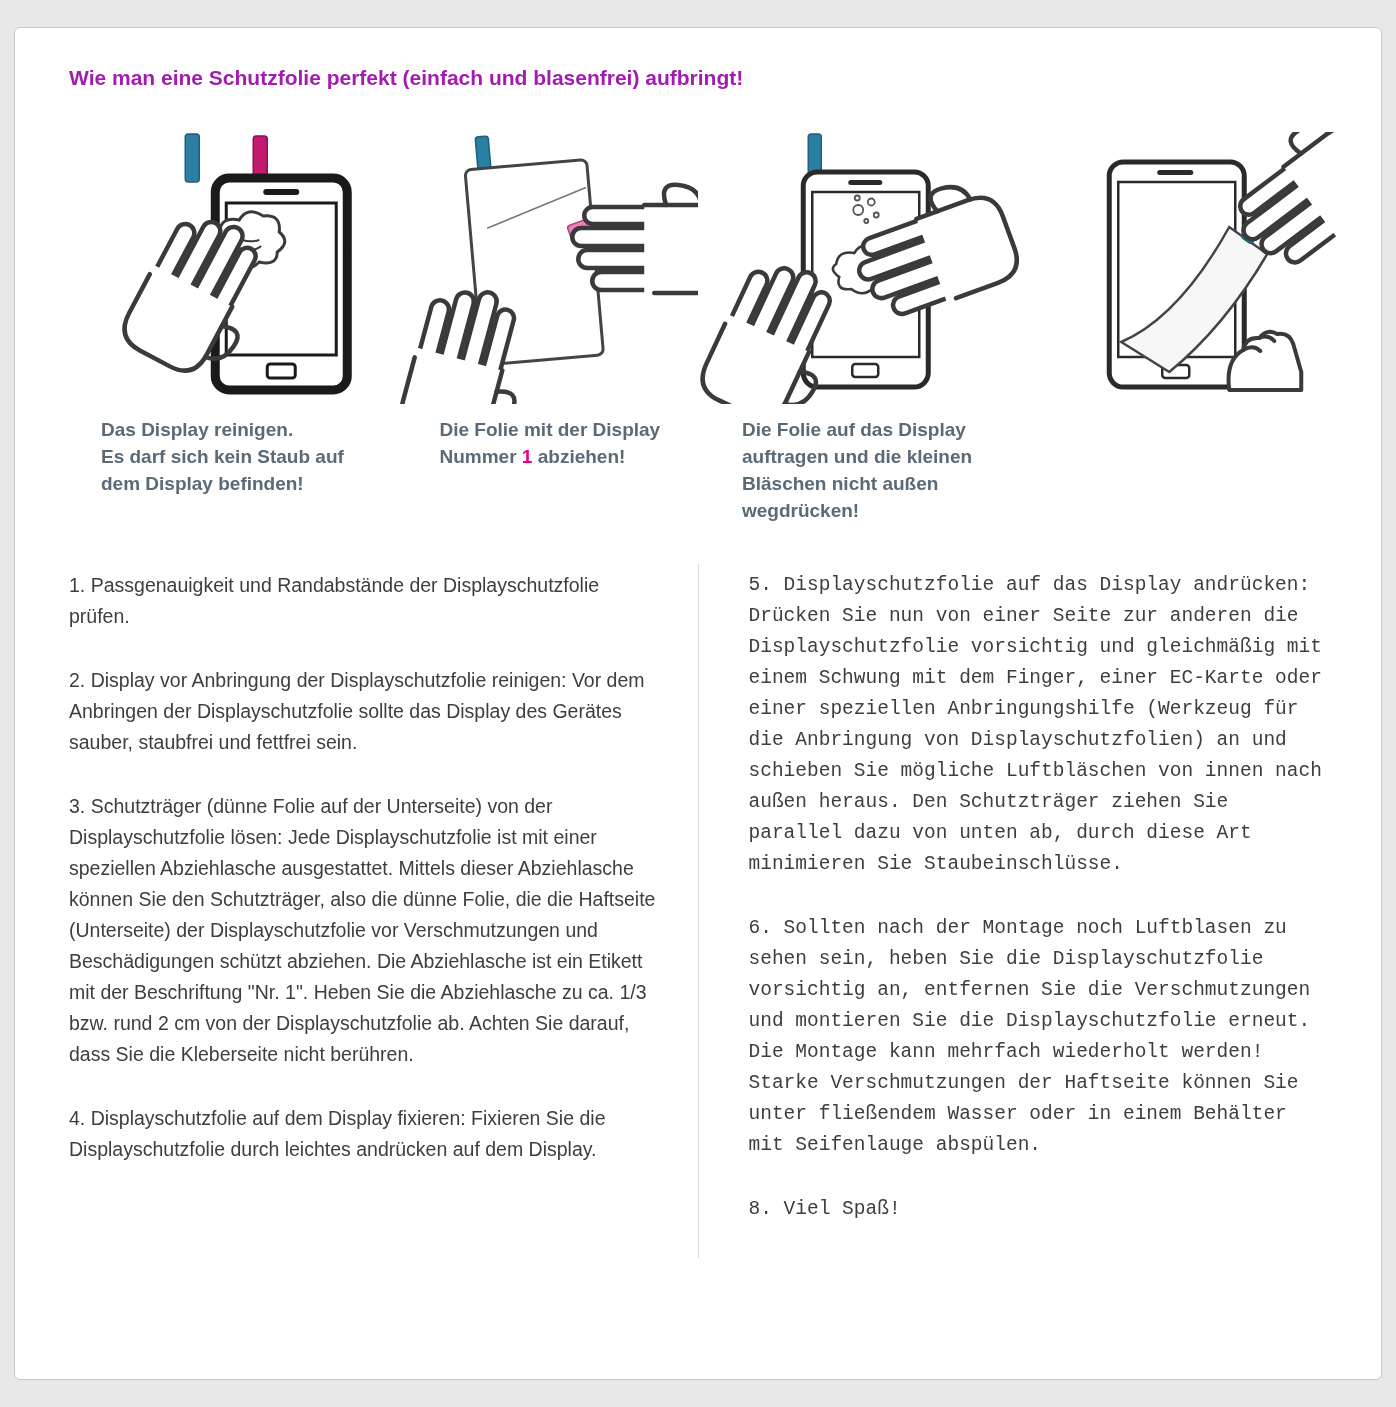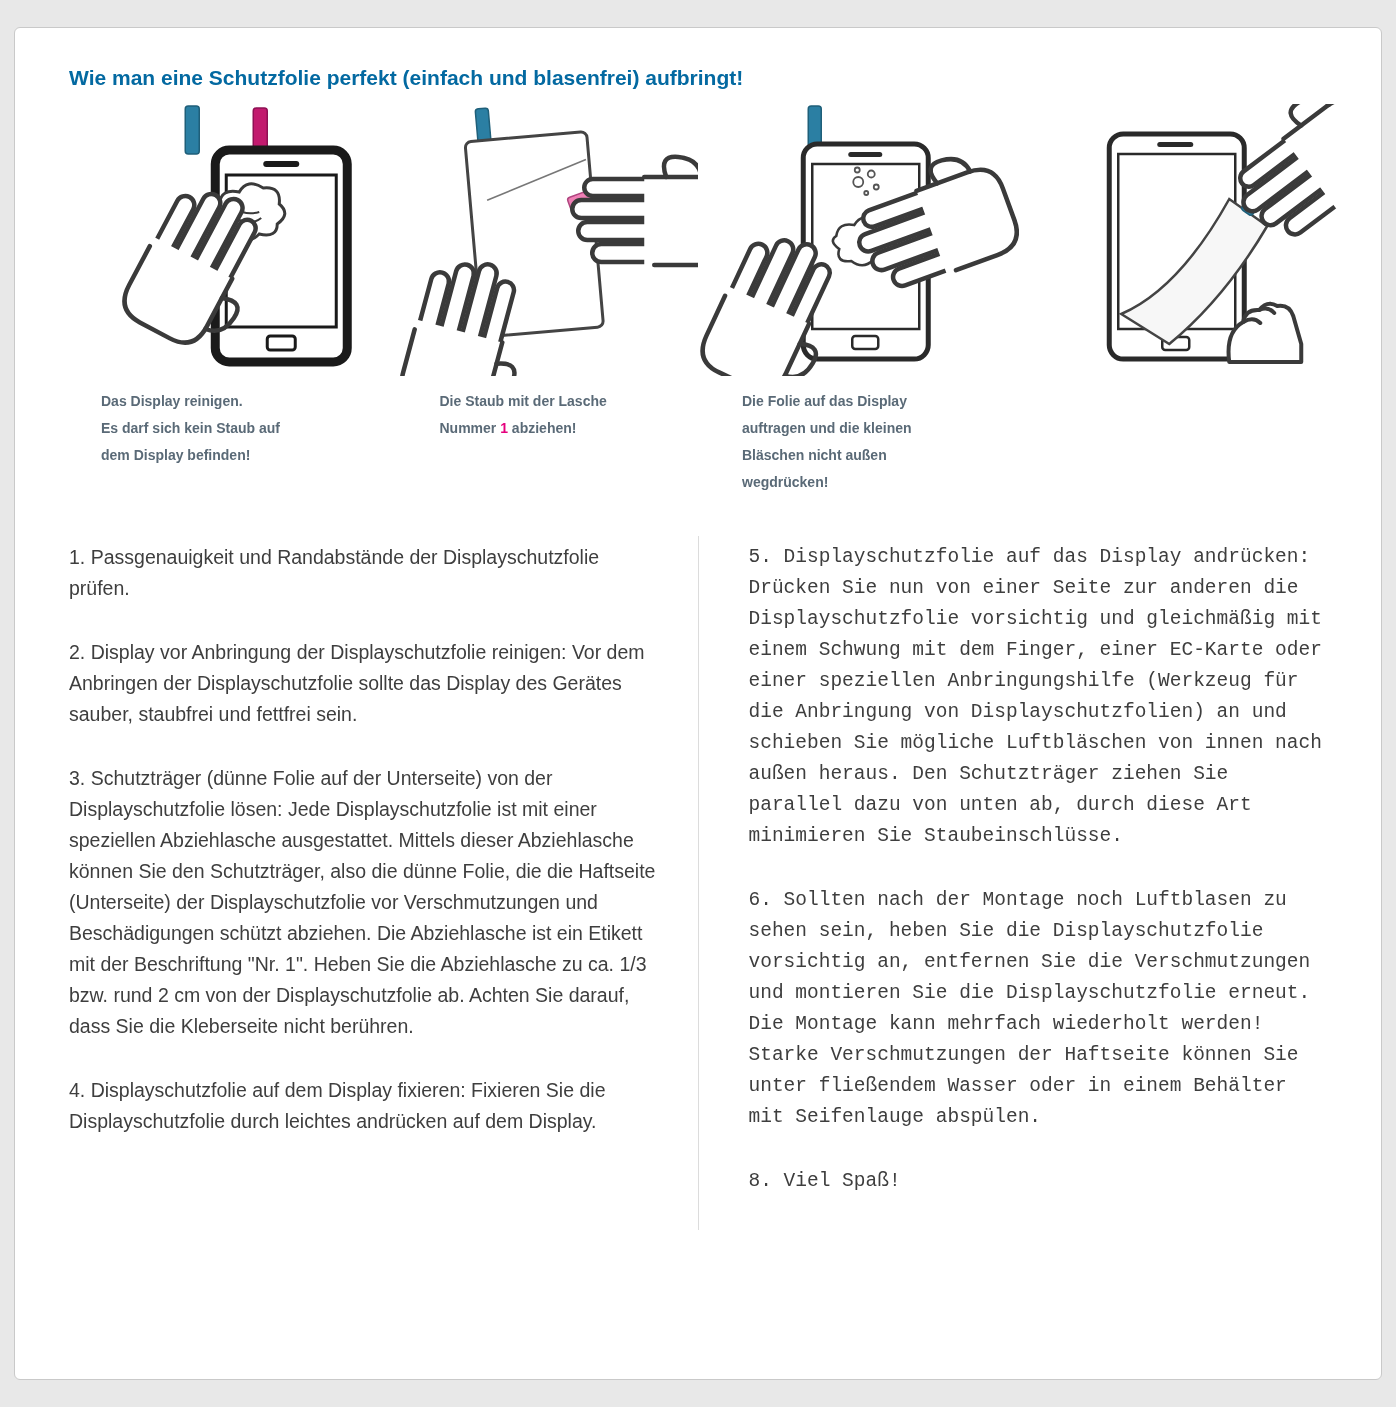--- a/index.html
+++ b/index.html
@@ -14,33 +14,33 @@
     background:#ffffff;
     border:1px solid #c9c9c9;
     border-radius:6px;
     width:100%; height:100%;
     padding:32px 42px 20px 42px;
     overflow:hidden;
   }
   .title {
     font-size:21px;
     font-weight:700;
-    color:#0369a1;
-    margin:6px 0 14px 12px;
+    color:#a21caf;
+    margin:6px 0 42px 12px;
   }
   
   .panels { display:flex; width:100%; }
   .panel { flex:1 1 25%; min-width:0; }
   .art { width:100%; height:272px; }
   .art svg { width:100%; height:272px; display:block; }
   .caption {
     margin-top:12px;
     padding-left:44px;
     padding-right:8px;
-    font-size:14px;
+    font-size:19px;
     font-weight:700;
     color:#5a6a77;
     line-height:27px;
   }
   .panel-2 .caption { padding-left:62px; }
   .cline { display:block; }
   .num-pink { color:#e5007d; }
   .num-blue { color:#1f7ec1; }
   
   .columns { display:flex; margin-top:40px; align-items:stretch; }
@@ -112,21 +112,21 @@
               <rect x="98" y="0" width="13" height="42" rx="3" fill="#2b7fa3" stroke="#1f5f79" stroke-width="1.5"></rect>
               <rect x="85" y="32" width="122" height="196" rx="6" fill="#ffffff" stroke="#444444" stroke-width="3"></rect>
               <path d="M102 92 L204 60" fill="none" stroke="#777777" stroke-width="1.6"></path>
             </g>
             <rect x="180" y="88" width="34" height="14" rx="3" transform="rotate(-20 197 95)" fill="#ef7fb5" stroke="#b0457f" stroke-width="1.5"></rect>
             <use href="#hand" transform="translate(40,140) rotate(15)"></use>
             <use href="#hand" transform="translate(180,170) rotate(-90)"></use>
           </svg>
         </div>
         <figcaption class="caption">
-          <span class="cline">Die Staub mit der Lasche</span>
+          <span class="cline">Die Folie mit der Display</span>
           <span class="cline"><span>Nummer </span><span class="num-pink">1</span><span> abziehen!</span></span>
         </figcaption>
       </figure>
 
       <figure class="panel panel-3">
         <div class="art">
           <svg viewBox="0 0 300 272" preserveAspectRatio="xMidYMax meet">
             <rect x="100" y="2" width="13" height="44" rx="3" fill="#2b7fa3" stroke="#1f5f79" stroke-width="1.5"></rect>
             <g>
               <rect x="95" y="40" width="125" height="215" rx="14" fill="#ffffff" stroke="#2a2a2a" stroke-width="5"></rect>

